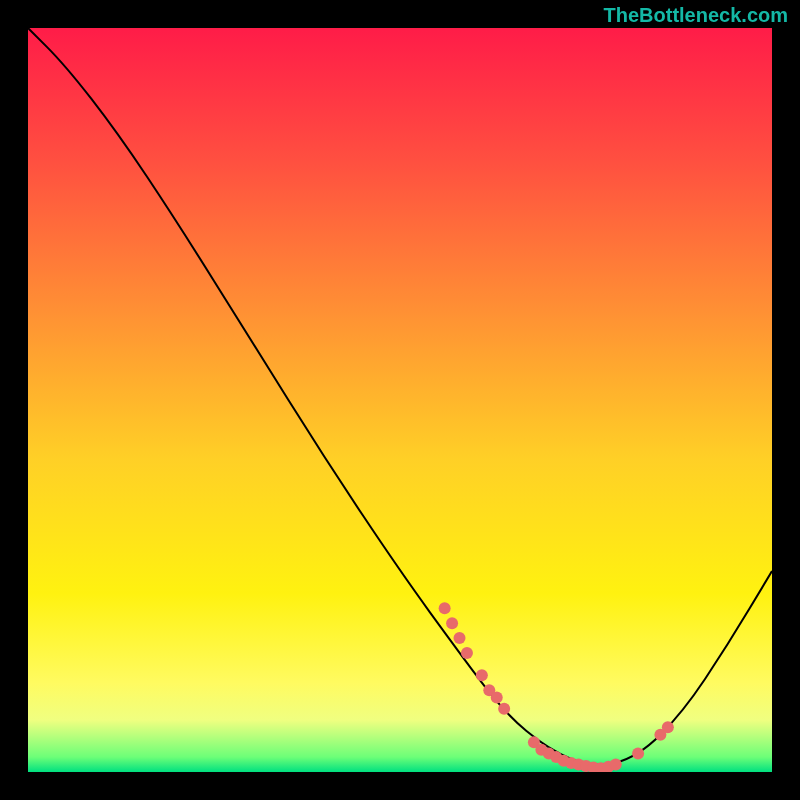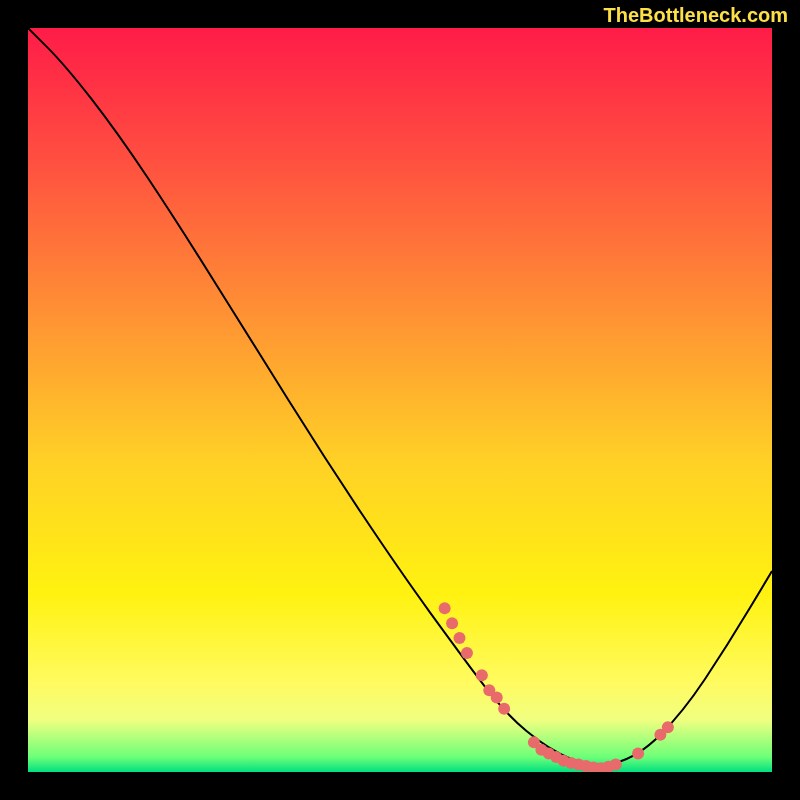--- a/index.html
+++ b/index.html
@@ -1,18 +1,18 @@
 <!DOCTYPE html>
 <html><head>
 <meta charset="utf-8">
 <style>
   * { margin: 0; padding: 0; box-sizing: border-box; }
   html, body { width: 800px; height: 800px; background: #000; overflow: hidden; }
   .container { position: relative; width: 800px; height: 800px; }
-  .watermark { position: absolute; top: 4px; right: 12px; color: #fde047; font-family: Arial, sans-serif; font-size: 20px; font-weight: bold; z-index: 10; }
+  .watermark { position: absolute; top: 4px; right: 12px; color: #14b8a6; font-family: Arial, sans-serif; font-size: 20px; font-weight: bold; z-index: 10; }
   .plot-area { position: absolute; left: 28px; top: 28px; width: 744px; height: 744px; }
   .gradient-bg { position: absolute; left: 0; top: 0; width: 100%; height: 100%;
     background: linear-gradient(to bottom,
       #ff1c48 0%,
       #ff5040 18%,
       #ff9034 38%,
       #ffd026 58%,
       #fff210 76%,
       #fffb60 88%,
       #f0ff80 93%,

